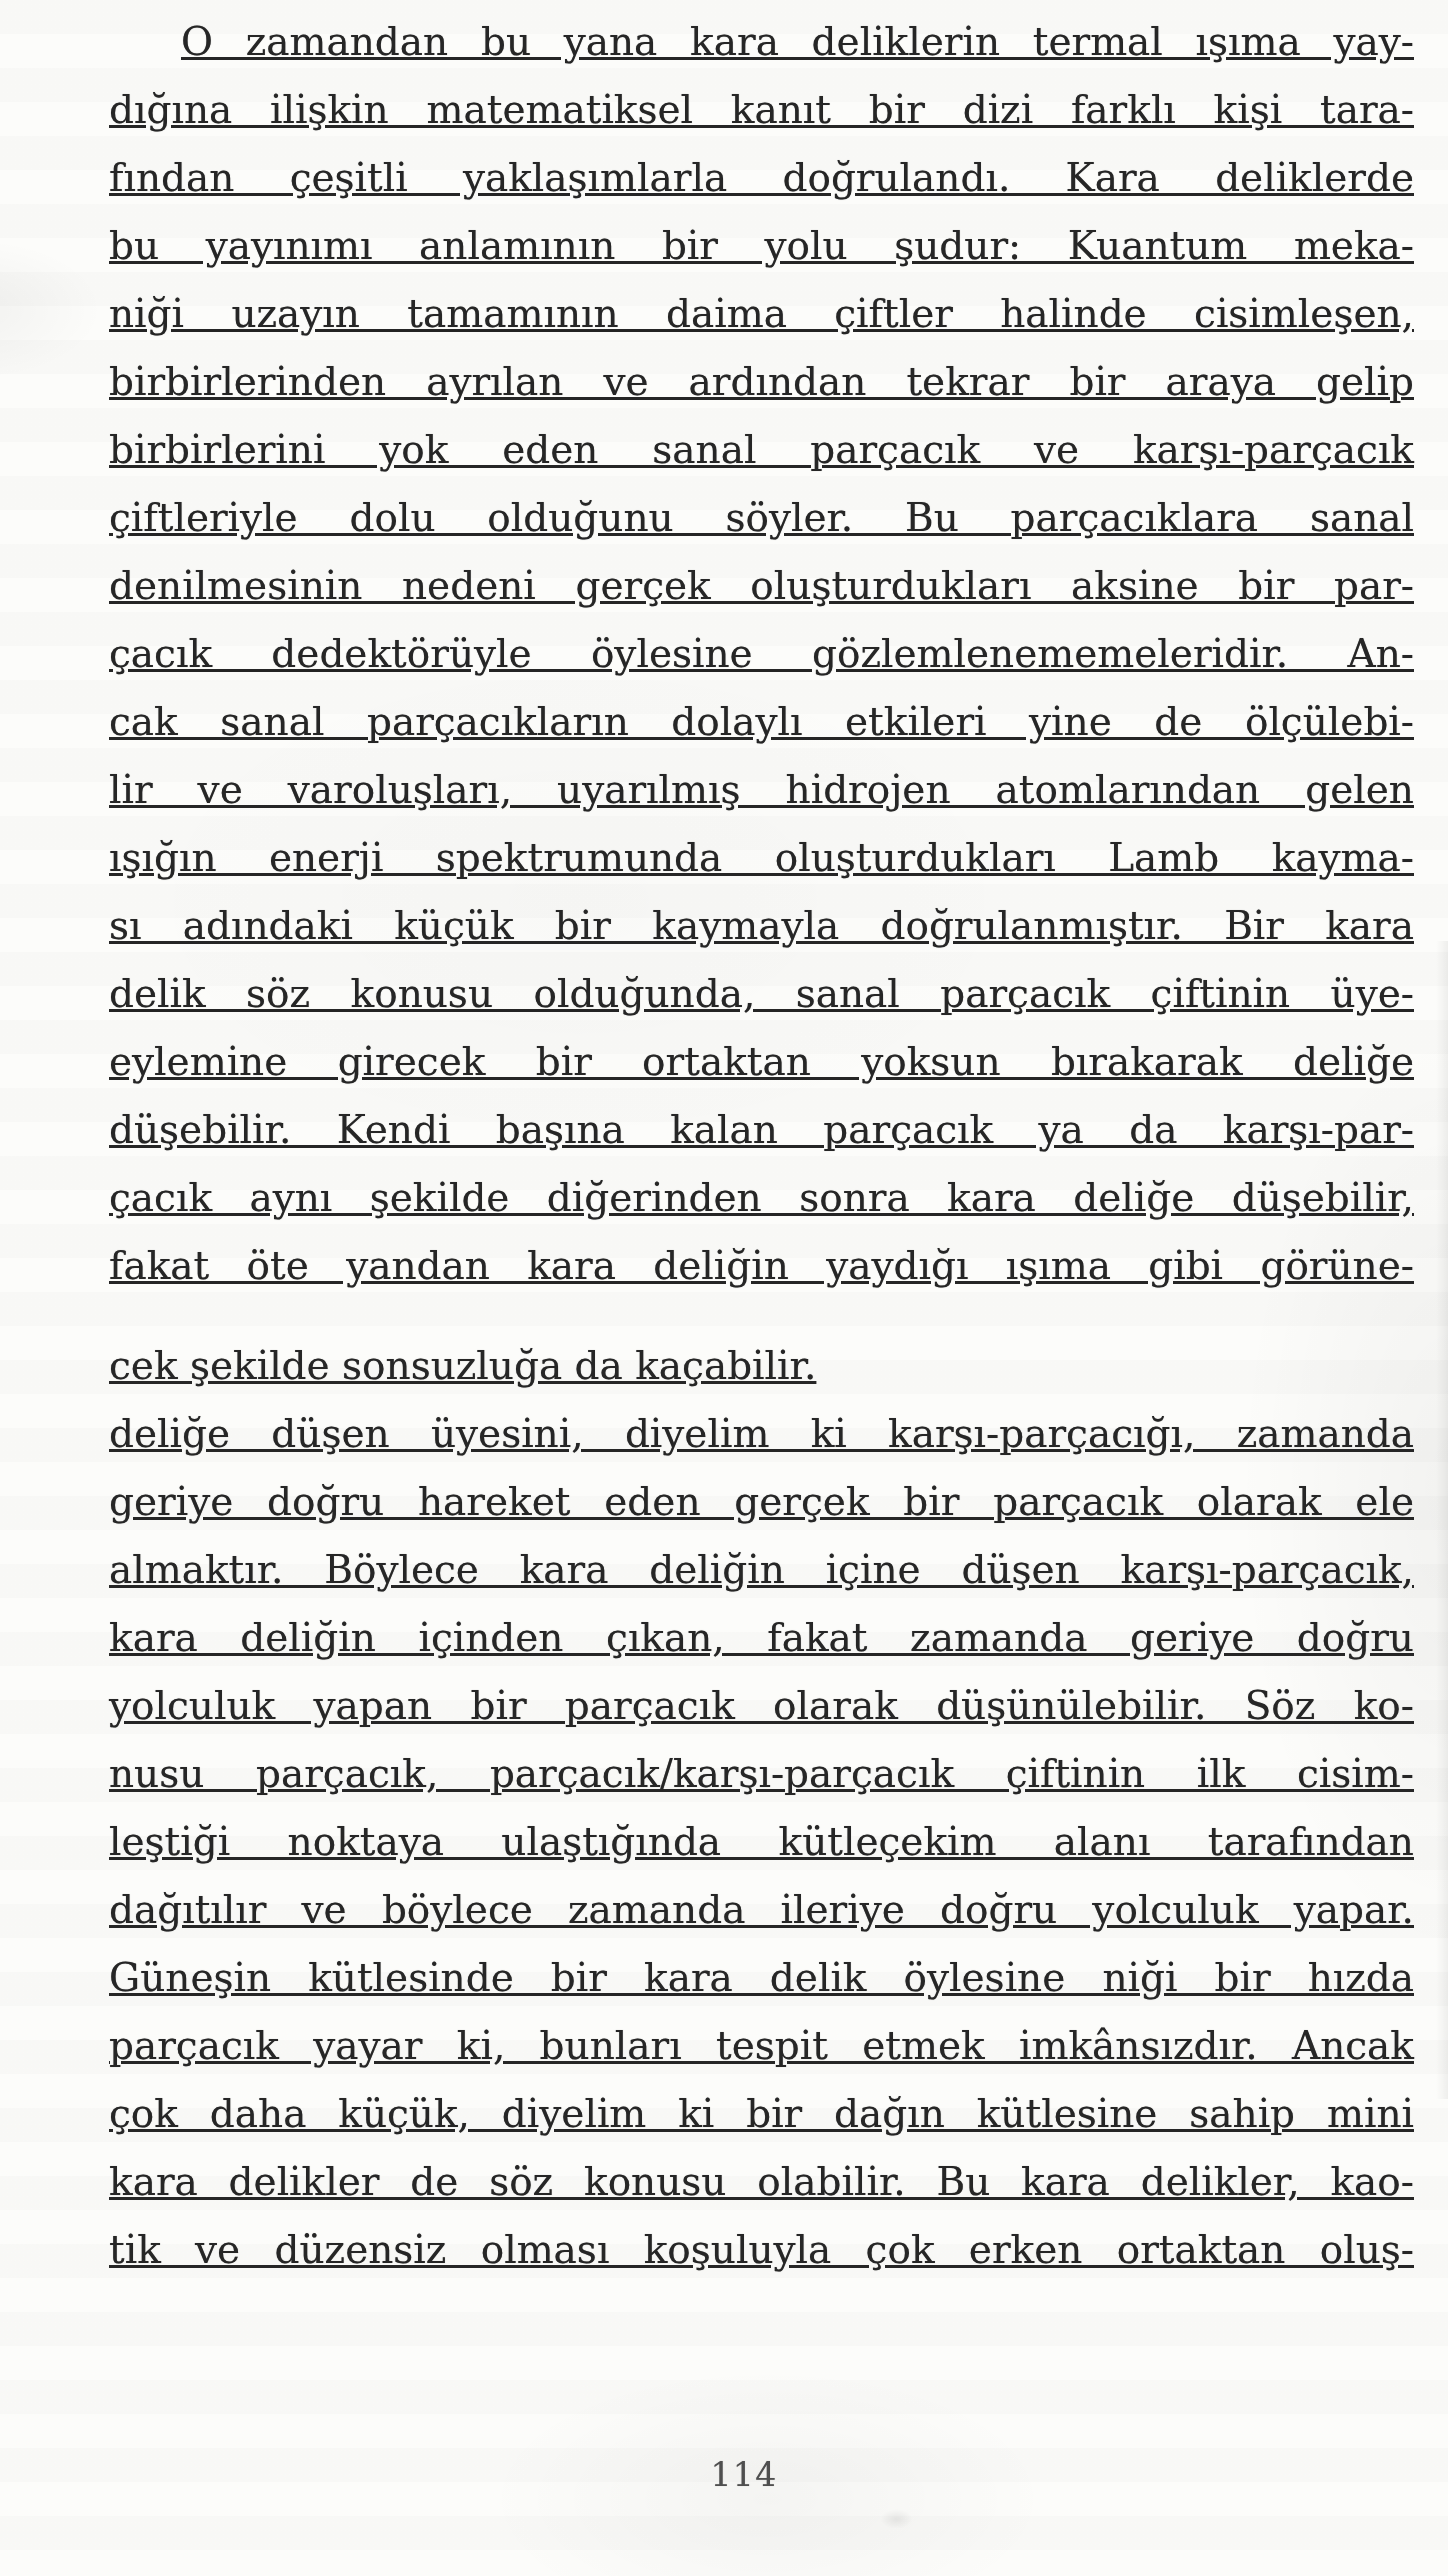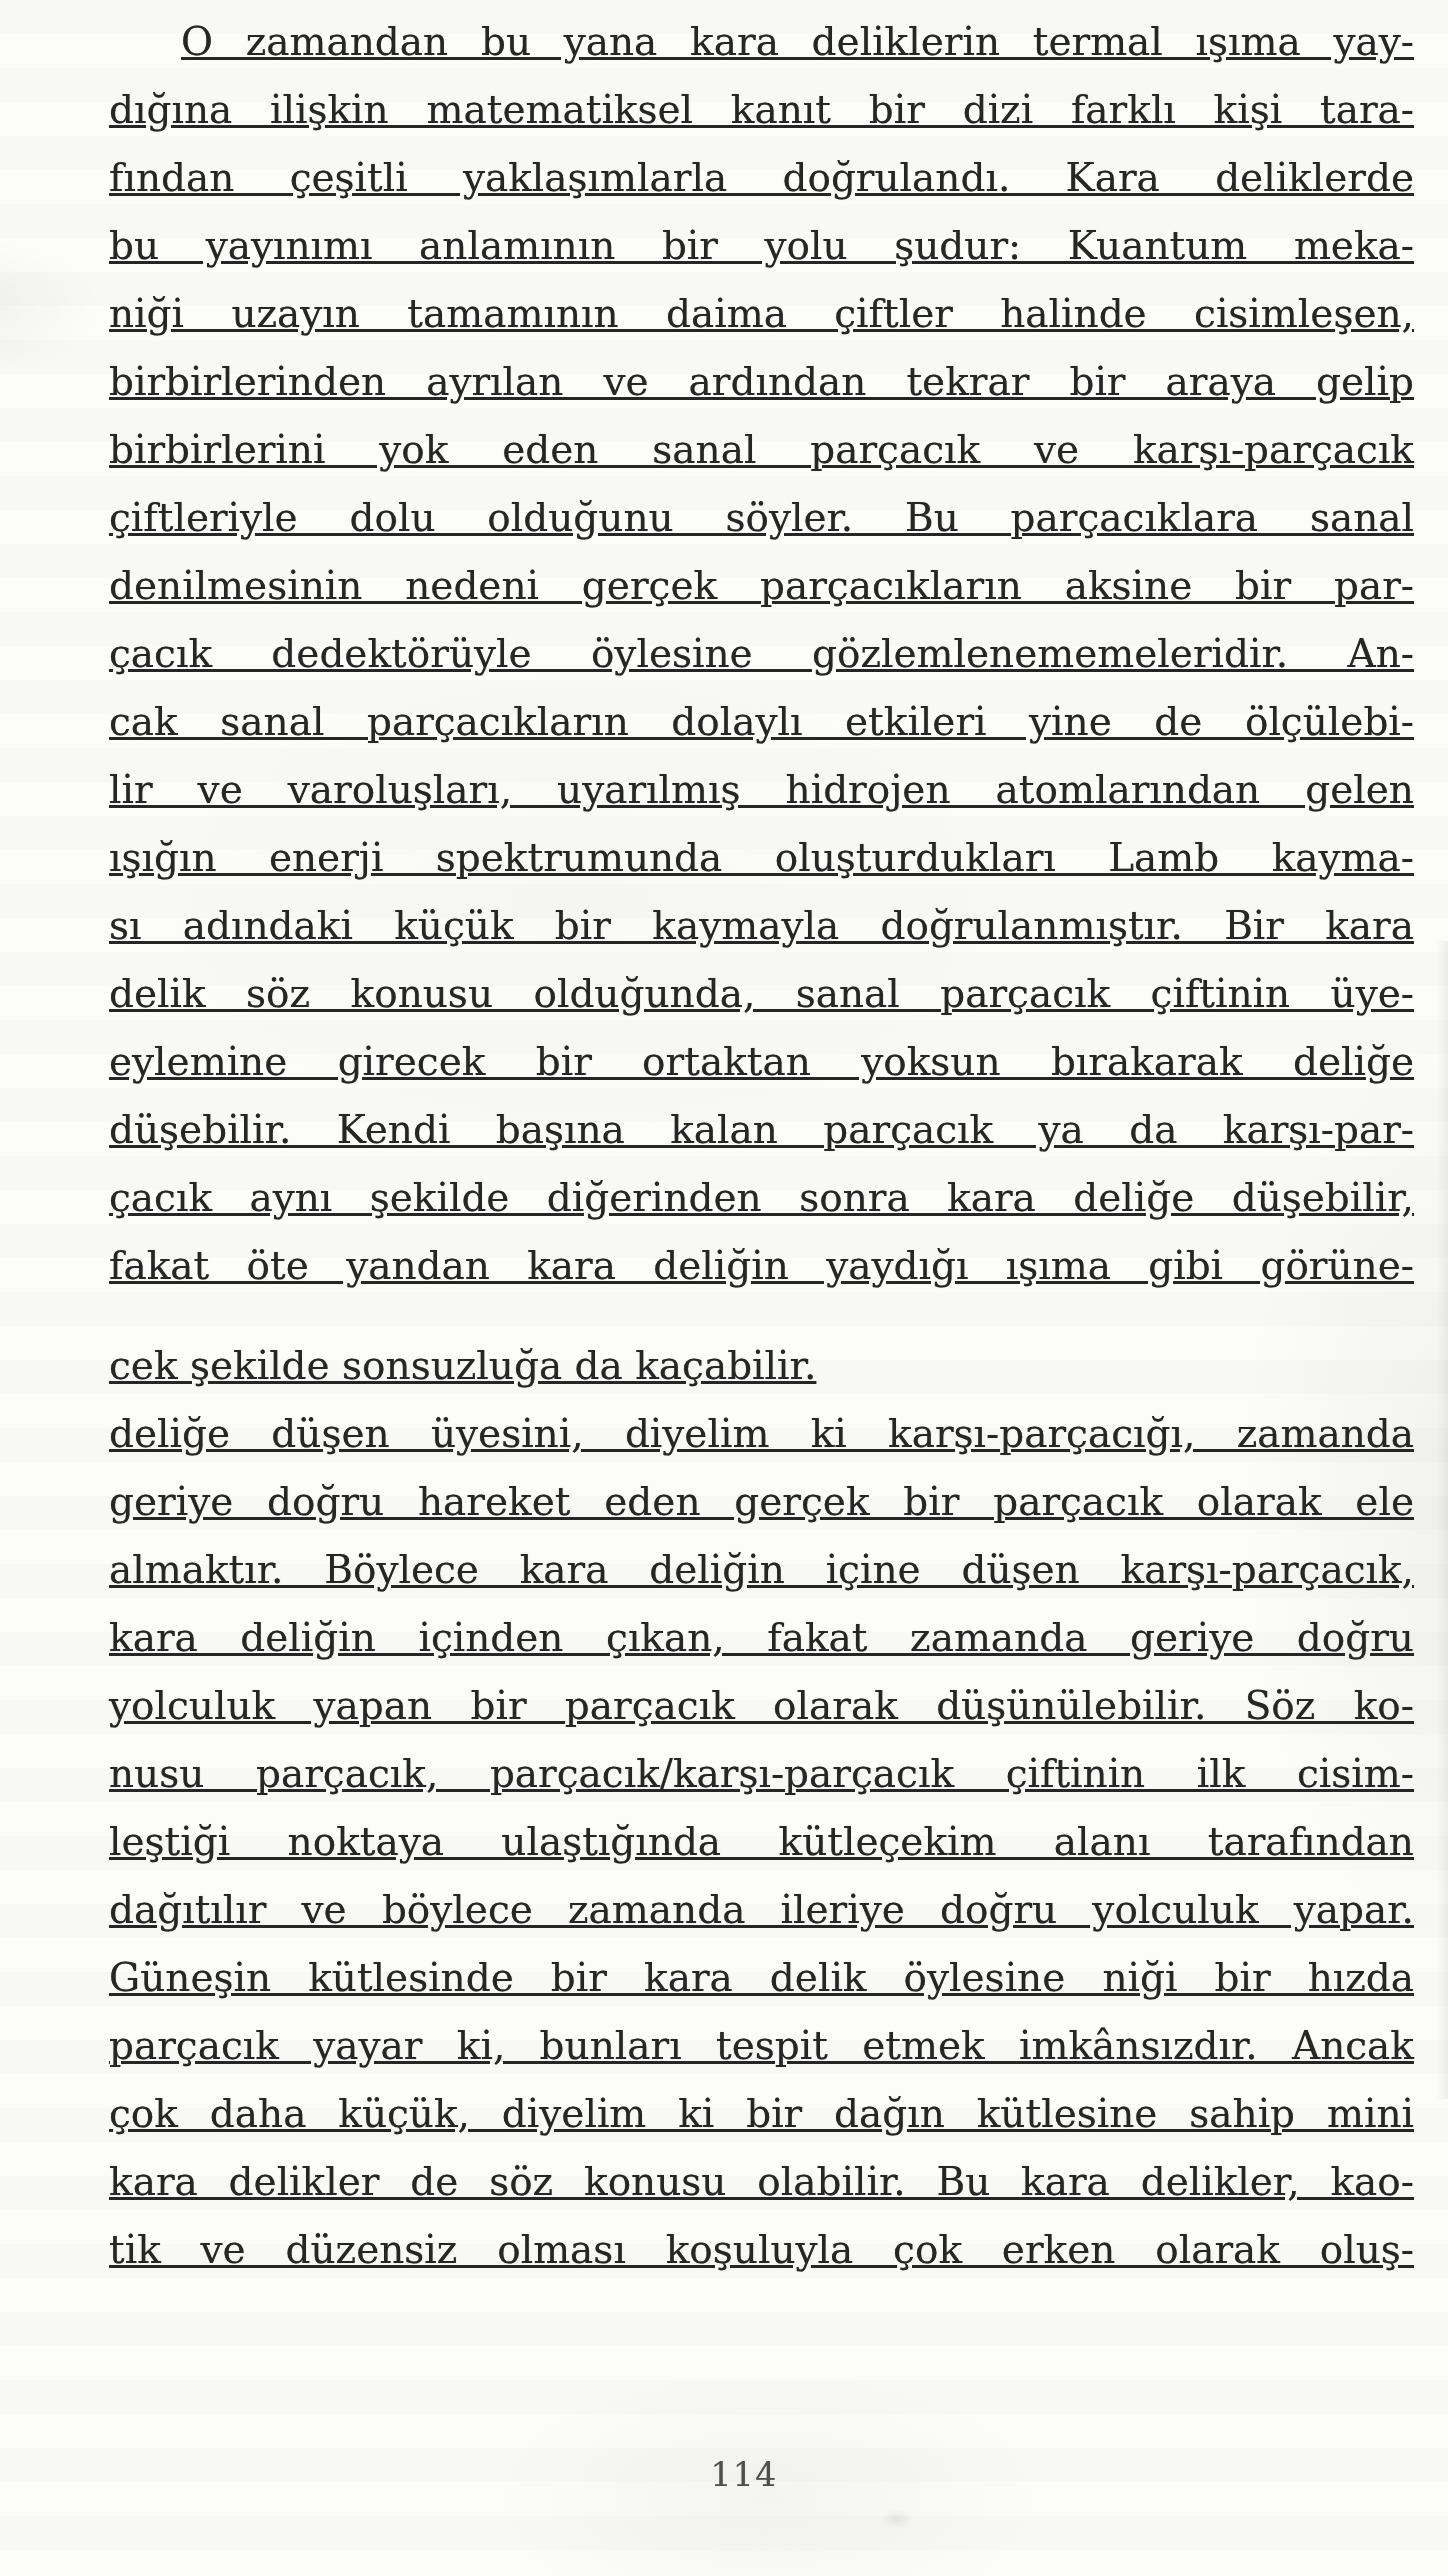--- a/index.html
+++ b/index.html
@@ -75,21 +75,21 @@
 
   <div>
     <div class="line indent">O zamandan bu yana kara deliklerin termal ışıma yay-</div>
     <div class="line">dığına ilişkin matematiksel kanıt bir dizi farklı kişi tara-</div>
     <div class="line">fından çeşitli yaklaşımlarla doğrulandı. Kara deliklerde</div>
     <div class="line">bu yayınımı anlamının bir yolu şudur: Kuantum meka-</div>
     <div class="line">niği uzayın tamamının daima çiftler halinde cisimleşen,</div>
     <div class="line">birbirlerinden ayrılan ve ardından tekrar bir araya gelip</div>
     <div class="line">birbirlerini yok eden sanal parçacık ve karşı-parçacık</div>
     <div class="line">çiftleriyle dolu olduğunu söyler. Bu parçacıklara sanal</div>
-    <div class="line">denilmesinin nedeni gerçek parçacıkların aksine bir par-</div>
+    <div class="line">denilmesinin nedeni gerçek oluşturdukları aksine bir par-</div>
     <div class="line">çacık dedektörüyle öylesine gözlemlenememeleridir. An-</div>
     <div class="line">cak sanal parçacıkların dolaylı etkileri yine de ölçülebi-</div>
     <div class="line">lir ve varoluşları, uyarılmış hidrojen atomlarından gelen</div>
     <div class="line">ışığın enerji spektrumunda oluşturdukları Lamb kayma-</div>
     <div class="line">sı adındaki küçük bir kaymayla doğrulanmıştır. Bir kara</div>
     <div class="line">delik söz konusu olduğunda, sanal parçacık çiftinin üye-</div>
     <div class="line">eylemine girecek bir ortaktan yoksun bırakarak deliğe</div>
     <div class="line">düşebilir. Kendi başına kalan parçacık ya da karşı-par-</div>
     <div class="line">çacık aynı şekilde diğerinden sonra kara deliğe düşebilir,</div>
     <div class="line">fakat öte yandan kara deliğin yaydığı ışıma gibi görüne-</div>
@@ -102,21 +102,21 @@
     <div class="line">almaktır. Böylece kara deliğin içine düşen karşı-parçacık,</div>
     <div class="line">kara deliğin içinden çıkan, fakat zamanda geriye doğru</div>
     <div class="line">yolculuk yapan bir parçacık olarak düşünülebilir. Söz ko-</div>
     <div class="line">nusu parçacık, parçacık/karşı-parçacık çiftinin ilk cisim-</div>
     <div class="line">leştiği noktaya ulaştığında kütleçekim alanı tarafından</div>
     <div class="line">dağıtılır ve böylece zamanda ileriye doğru yolculuk yapar.</div>
     <div class="line">Güneşin kütlesinde bir kara delik öylesine niği bir hızda</div>
     <div class="line">parçacık yayar ki, bunları tespit etmek imkânsızdır. Ancak</div>
     <div class="line">çok daha küçük, diyelim ki bir dağın kütlesine sahip mini</div>
     <div class="line">kara delikler de söz konusu olabilir. Bu kara delikler, kao-</div>
-    <div class="line">tik ve düzensiz olması koşuluyla çok erken olarak oluş-</div>
+    <div class="line">tik ve düzensiz olması koşuluyla çok erken ortaktan oluş-</div>
   </div>
 
 </div>
 
 <div class="page-number">114</div>
 
 <div class="edge-shade-right"></div>
 <div class="smudge-bottom"></div>
 
 

